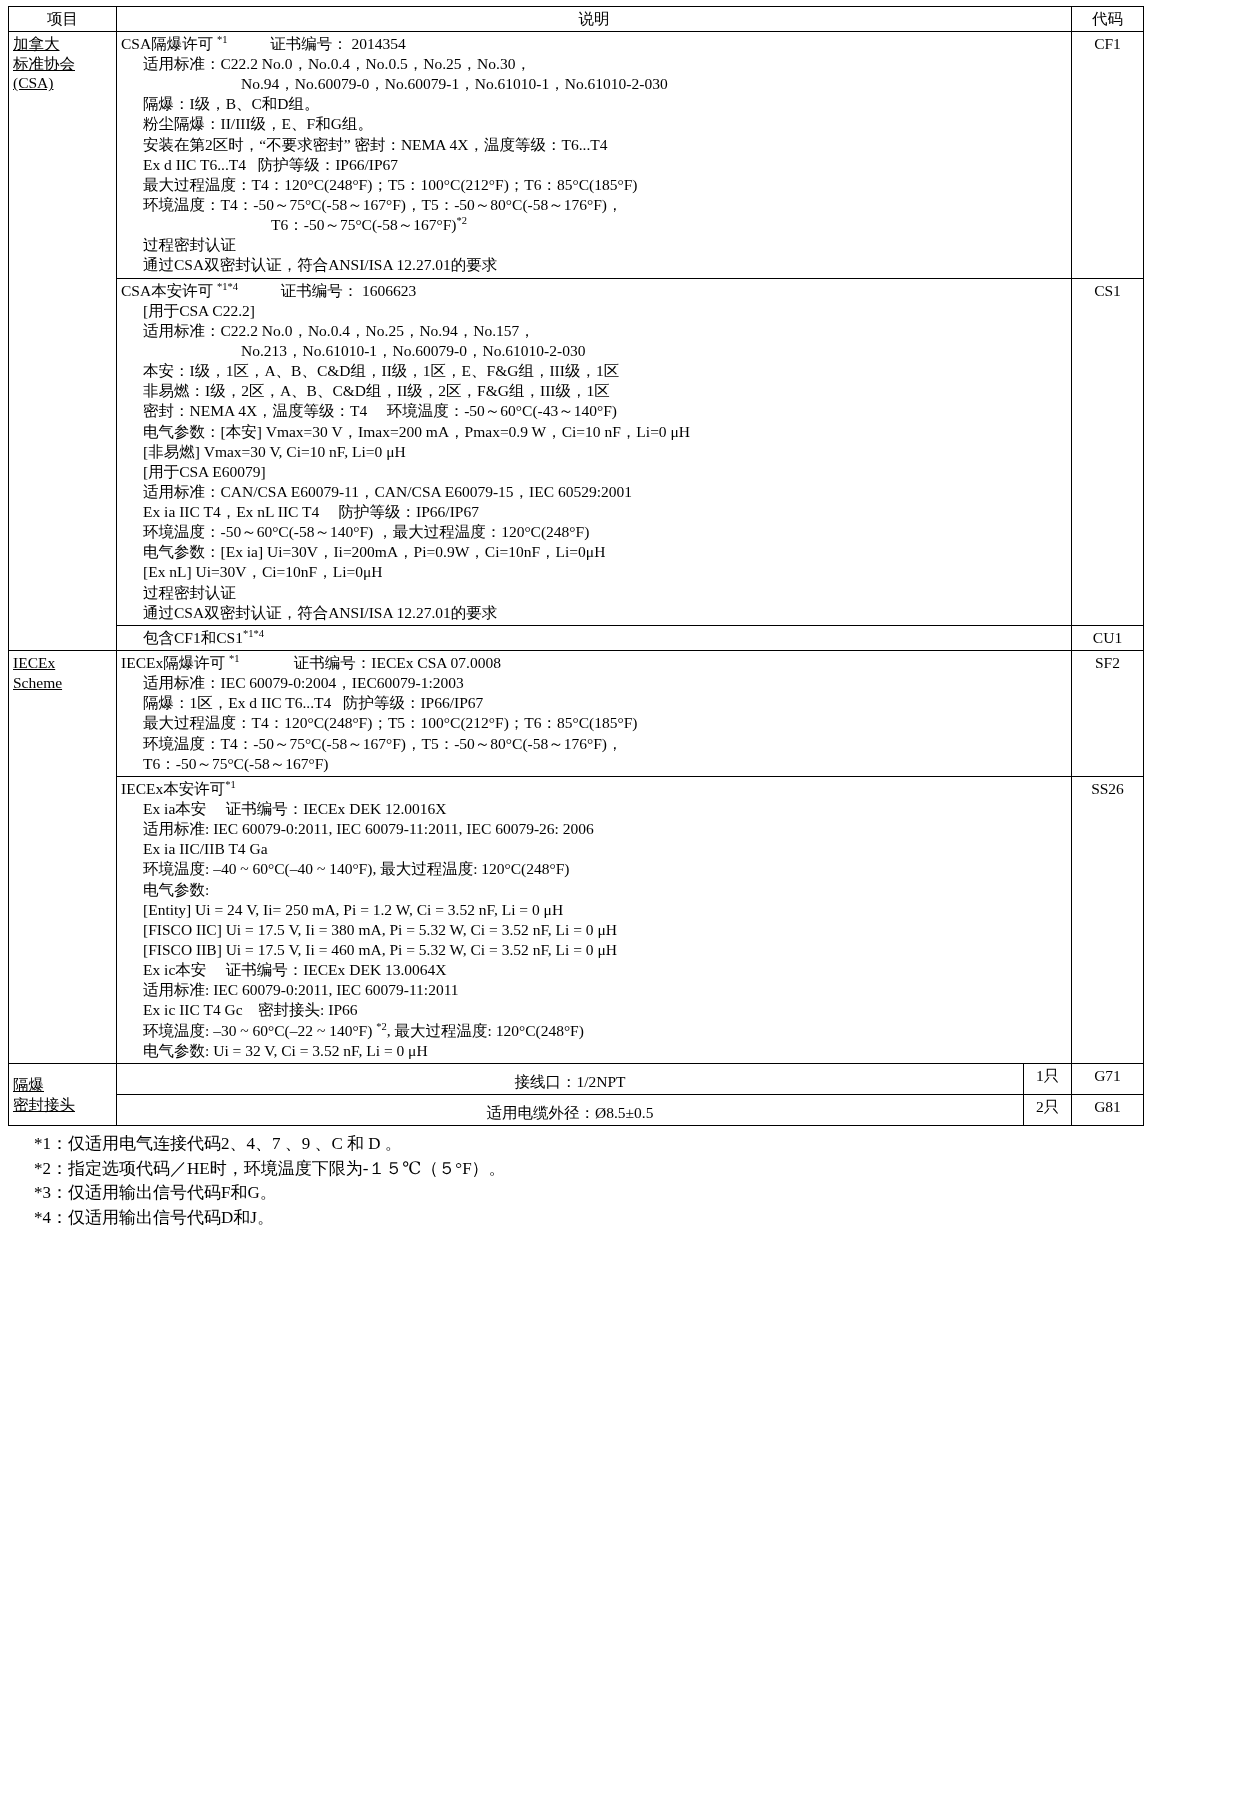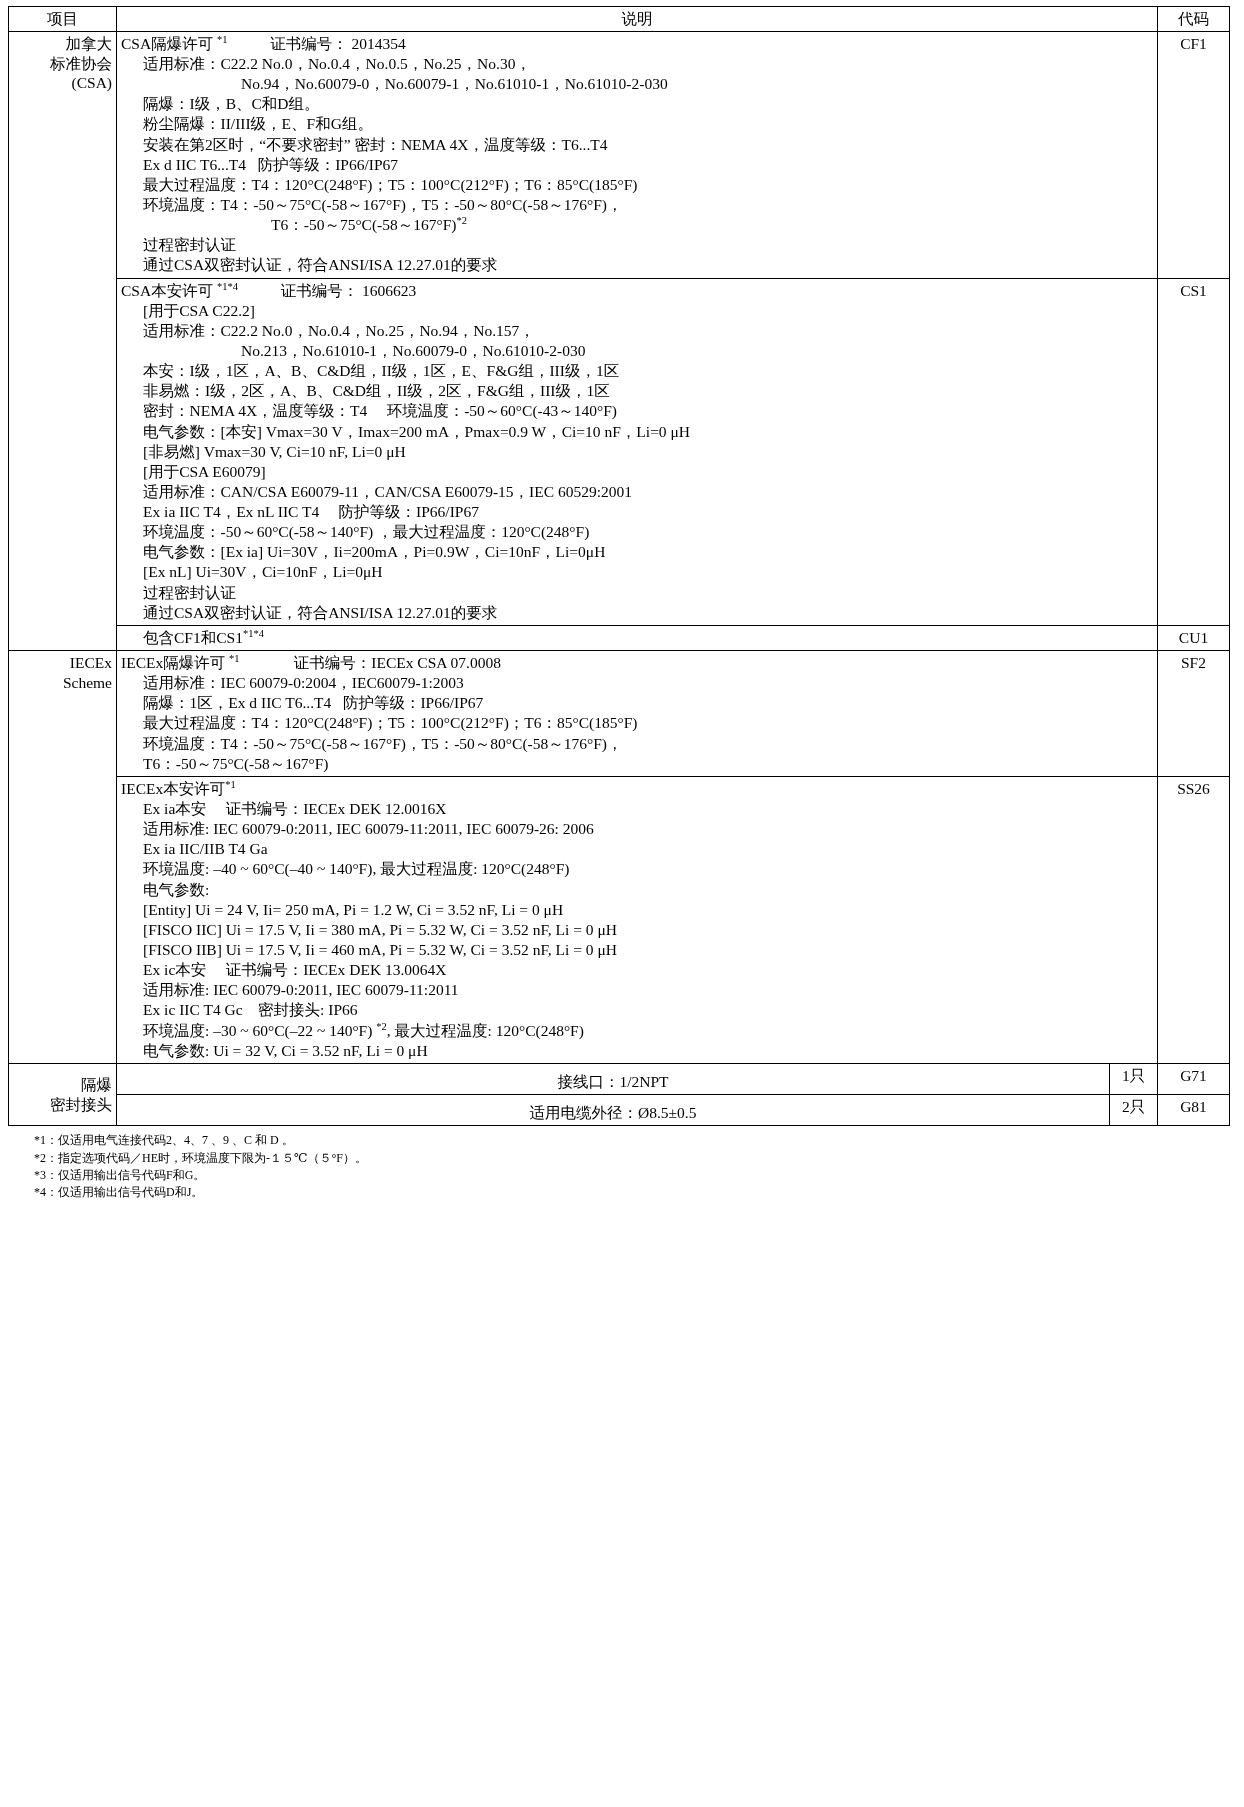--- a/index.html
+++ b/index.html
@@ -12,21 +12,21 @@
     color: #000000;
     width: 1244px;
   }
   .page {
     width: 1244px;
     box-sizing: border-box;
     padding: 6px 8px 8px 8px;
   }
   table.spec {
     border-collapse: collapse;
-    width: 1222px;
+    width: 1136px;
     table-layout: fixed;
   }
   table.spec td, table.spec th {
     border: 1px solid #000;
     vertical-align: top;
     padding: 2px 4px;
     font-size: 15.5px;
     line-height: 1.28;
     font-weight: normal;
   }
@@ -35,24 +35,25 @@
     font-size: 17px;
     padding: 4px 2px;
     vertical-align: middle;
   }
   .col-item { width: 108px; }
   .col-desc { }
   .col-qty { width: 48px; }
   .col-code { width: 72px; }
 
   td.item {
-    text-align: right;
+    text-align: left;
     vertical-align: middle;
     padding-left: 6px;
     font-size: 16px;
+    text-decoration: underline;
   }
   td.code {
     text-align: center;
     vertical-align: middle;
     font-size: 16px;
   }
   td.qty {
     text-align: center;
     vertical-align: middle;
     font-size: 16px;
@@ -73,21 +74,21 @@
   sup {
     font-size: 10.5px;
     vertical-align: super;
     line-height: 0;
   }
   .notes {
     margin-top: 6px;
     padding-left: 26px;
   }
   .notes .nline {
-    font-size: 12px;
+    font-size: 17px;
     line-height: 1.45;
     white-space: pre-wrap;
   }
   .seal-row td.desc { padding-top: 8px; padding-bottom: 2px; vertical-align: middle; text-align: center; }
   .seal-row td.item { vertical-align: middle; margin-left: 11px; }
 </style>
 </head>
 <body>
 
 <div class="page">

